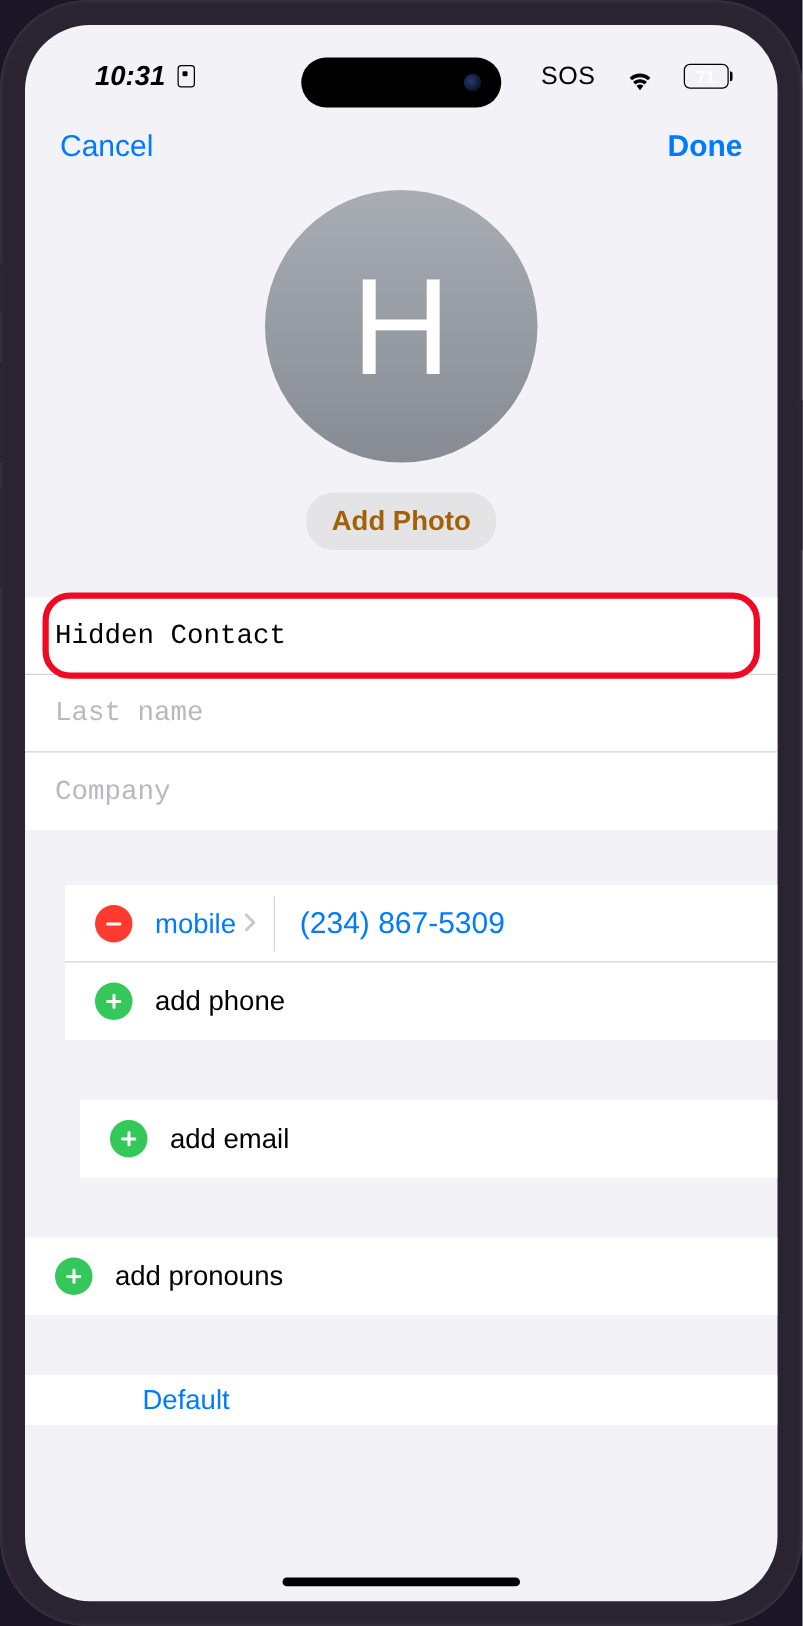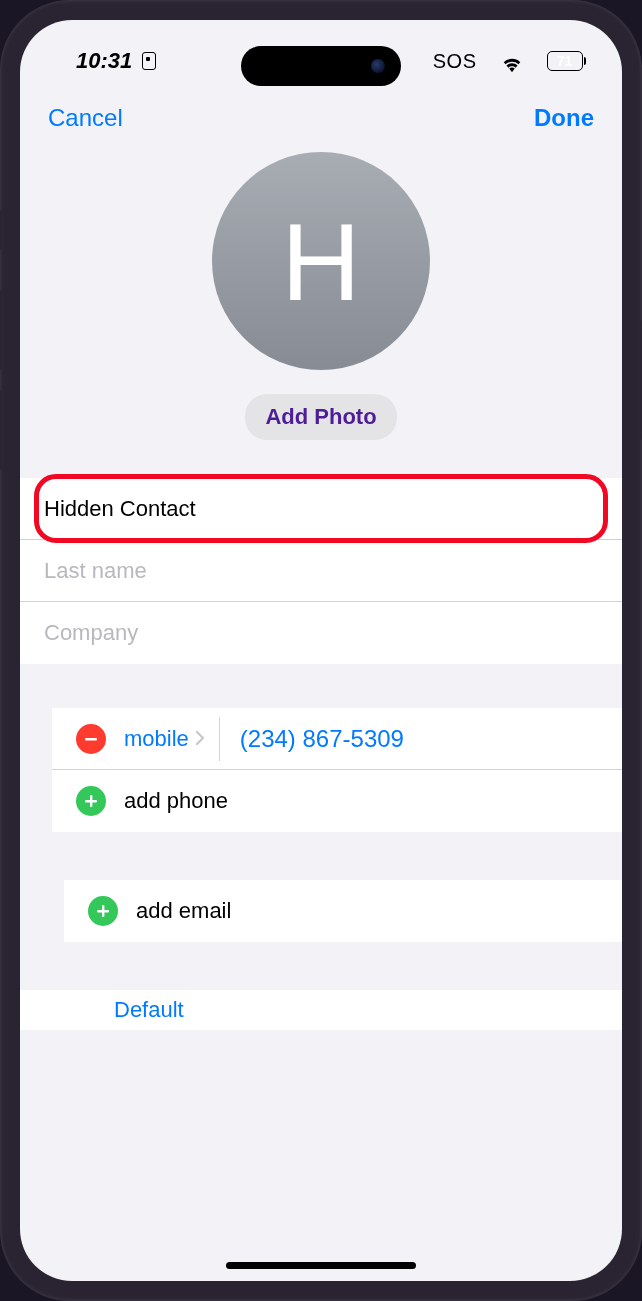--- a/index.html
+++ b/index.html
@@ -94,37 +94,37 @@
 
     .avatar-section { display: flex; flex-direction: column; align-items: center; padding: 16px 0 18px; }
     .avatar {
       width: 218px; height: 218px; border-radius: 50%;
       background: linear-gradient(180deg, #a8acb3 0%, #878b93 100%);
       display: flex; align-items: center; justify-content: center;
       color: #fff; font-size: 110px; font-weight: 500;
     }
     .add-photo {
       margin-top: 24px;
-      background: #e4e4e6; color: #4c1d95; border: none;
+      background: #e4e4e6; color: #a16207; border: none;
       padding: 10px 20px; border-radius: 22px;
       font-size: 22px; font-weight: 600;
     }
 
     .section { background: #fff; margin-top: 30px; }
     .section.first { margin-top: 20px; }
     .row {
       display: flex; align-items: center;
       height: 62px; padding: 0 24px;
       border-bottom: 0.5px solid #d1d1d6;
       font-size: 22px;
     }
     .row:last-child { border-bottom: none; }
     .row input {
       border: none; outline: none; width: 100%;
-      font-size: 22px; background: transparent;
+      font-size: 22px; background: transparent; font-family: Liberation Mono, monospace;
     }
     .row input::placeholder { color: #b8b8be; }
 
     .highlight-row { position: relative; }
     .highlight-frame {
       position: absolute; left: 14px; right: 14px; top: -4px; bottom: -4px;
       border: 5px solid #f10923; border-radius: 22px;
       pointer-events: none; z-index: 20;
     }
 
@@ -260,20 +260,31 @@
         <div class="circle-btn plus">
           <svg viewBox="0 0 16 16">
               <rect x="7" y="2" width="2.4" height="12" fill="#fff" rx="1"></rect>
               <rect x="2" y="7" width="12" height="2.4" fill="#fff" rx="1"></rect>
             </svg>
         </div>
         <span class="add-label">add email</span>
       </div>
     </div>
 
+    <div class="section" style="margin-top:48px;">
+      <div class="row">
+        <div class="circle-btn plus">
+          <svg viewBox="0 0 16 16">
+              <rect x="7" y="2" width="2.4" height="12" fill="#fff" rx="1"></rect>
+              <rect x="2" y="7" width="12" height="2.4" fill="#fff" rx="1"></rect>
+            </svg>
+        </div>
+        <span class="add-label">add pronouns</span>
+      </div>
+    </div>
 
     <div class="section" style="margin-top:48px;">
       <div class="row tone-row">
         <span>Default</span>
       </div>
     </div>
 
     <div class="home-indicator"></div>
   </div>
 </div>

